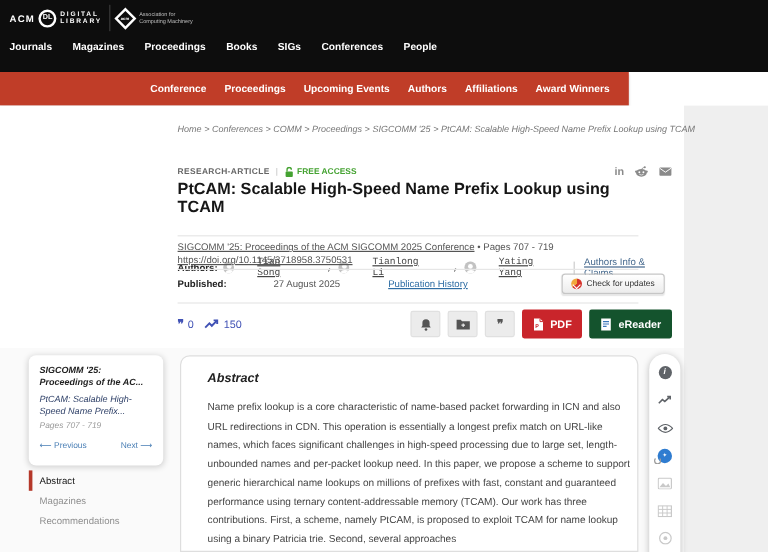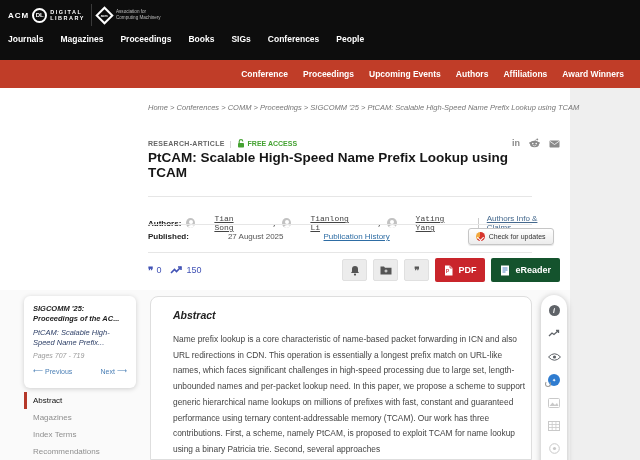--- a/index.html
+++ b/index.html
@@ -18,40 +18,40 @@
   .logo-sep { width:1px; height:22px; background:#3a3a3a; margin:0 6px; }
   .acm-diamond-wrap { display:flex; align-items:center; gap:5px; }
   .acm-diamond { width:13px; height:13px; border:2px solid #fff; transform:rotate(45deg);
                  display:flex; align-items:center; justify-content:center; }
   .acm-diamond span { transform:rotate(-45deg); font-size:3.5px; color:#fff; font-weight:bold; }
   .assoc-txt { font-size:4.6px; color:#bdbdbd; line-height:5.6px; }
   .main-nav { position:absolute; left:8px; top:34px; display:flex; gap:17px; }
   .main-nav .nav-item { color:#fff; font-size:8.5px; font-weight:bold; cursor:pointer; }
 
   
-  .rednav { position:absolute; left:0; top:60px; width:640px; height:28px; background:#c03d28;
+  .rednav { position:absolute; left:0; top:60px; width:524px; height:28px; background:#c03d28;
             display:flex; align-items:center; justify-content:flex-end; gap:15px; padding-right:16px;
             box-shadow:0 2px 2px rgba(0,0,0,0.18); }
   .rednav .rnav-item { color:#fff; font-size:8.5px; font-weight:bold; cursor:pointer; }
 
   
   .page { position:absolute; left:0; top:88px; width:640px; height:372px; background:#fff; }
   .right-gutter { position:absolute; left:570px; top:0; width:70px; height:372px; background:#efefef; }
 
   
   .breadcrumb { position:absolute; left:148px; top:14px; width:432px; font-style:italic;
                 font-size:7.5px; color:#767676; line-height:11px; }
   .breadcrumb .bc-link { cursor:pointer; }
 
   
   .meta-row { position:absolute; left:148px; top:50px; width:412px; display:flex; align-items:center; }
   .rtype { font-size:7px; font-weight:bold; color:#666; letter-spacing:0.3px; }
   .meta-sep { color:#bbb; font-size:7px; margin:0 5px; }
   .free-access { display:flex; align-items:center; gap:3px; color:#44a231; font-size:7px; font-weight:bold; }
-  .share-icons { margin-left:auto; display:flex; align-items:flex-end; gap:9px; color:#8a8a8a; }
+  .share-icons { margin-left:auto; display:flex; align-items:center; gap:9px; color:#8a8a8a; }
   .in-icon { font-size:9px; font-weight:bold; color:#8a8a8a; cursor:pointer; }
 
   .article-title { position:absolute; left:148px; top:62px; width:400px; font-size:13.5px;
                    font-weight:bold; color:#161616; }
 
   
   .authors-row { position:absolute; left:148px; top:90px; width:412px; display:flex; align-items:center;
                  font-size:8px; color:#444;margin-top:36px; }
   .authors-label { font-weight:bold; color:#222; margin-right:5px; }
   .author { display:flex; align-items:center; gap:19px; margin-right:5px; cursor:pointer;font-family:Liberation Mono, monospace; }
@@ -241,20 +241,26 @@
       <span class="author">
         <span class="avatar"></span>
         <span class="author-name">Yating Yang</span>
       </span>
       <span class="authors-div"></span>
       <span class="claims-link">Authors Info &amp; Claims</span>
     </div>
 
     <div class="hr" style="top:108px"></div>
 
+    <div class="venue-block">
+      <span class="venue-link">SIGCOMM '25: Proceedings of the ACM SIGCOMM 2025 Conference</span>
+      <span>•</span>
+      <span>Pages 707 - 719</span><br>
+      <span class="doi-link">https://doi.org/10.1145/3718958.3750531</span>
+    </div>
 
     <div class="hr" style="top:136px"></div>
 
     <div class="pub-row">
       <span class="pub-label">Published:</span>
       <span>27 August 2025</span>
       <span class="pub-history">Publication History</span>
       <span class="check-updates">
         <span class="crossmark"></span>
         <span>Check for updates</span>
@@ -321,21 +327,20 @@
         <span class="sc-next">
           <span>Next</span>
           <span>⟶</span>
         </span>
       </div>
     </div>
 
     <div class="side-nav">
       <div class="sn-item active">Abstract</div>
       <div class="sn-item">Magazines</div>
-      <div class="sn-item">Index Terms</div>
       <div class="sn-item">Recommendations</div>
 
     </div>
 
     <div class="abs-card">
       <div class="abs-head">Abstract</div>
       <div class="abs-text">Name prefix lookup is a core characteristic of name-based packet forwarding in ICN and also URL redirections in CDN. This operation is essentially a longest prefix match on URL-like names, which faces significant challenges in high-speed processing due to large set, length-unbounded names and per-packet lookup need. In this paper, we propose a scheme to support generic hierarchical name lookups on millions of prefixes with fast, constant and guaranteed performance using ternary content-addressable memory (TCAM). Our work has three contributions. First, a scheme, namely PtCAM, is proposed to exploit TCAM for name lookup using a binary Patricia trie. Second, several approaches</div>
     </div>
 
     <div class="float-tools">

